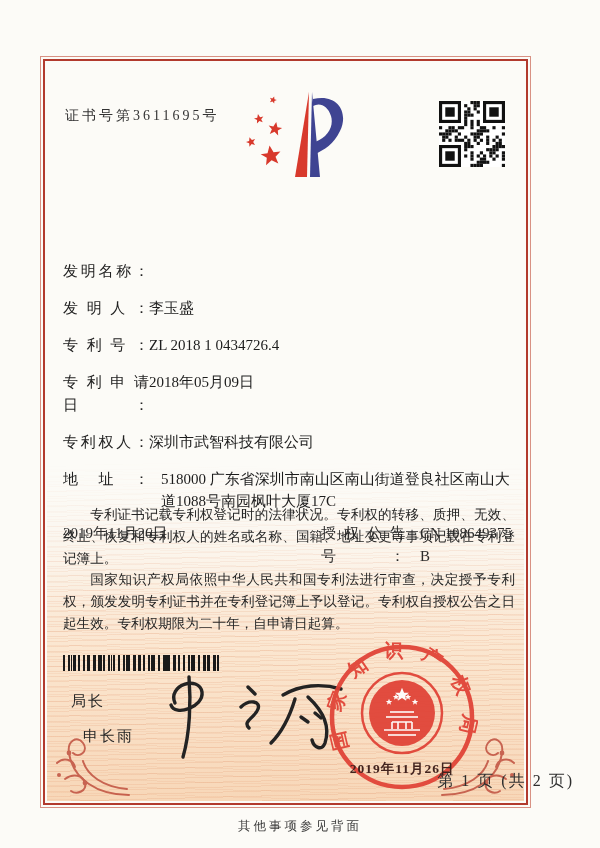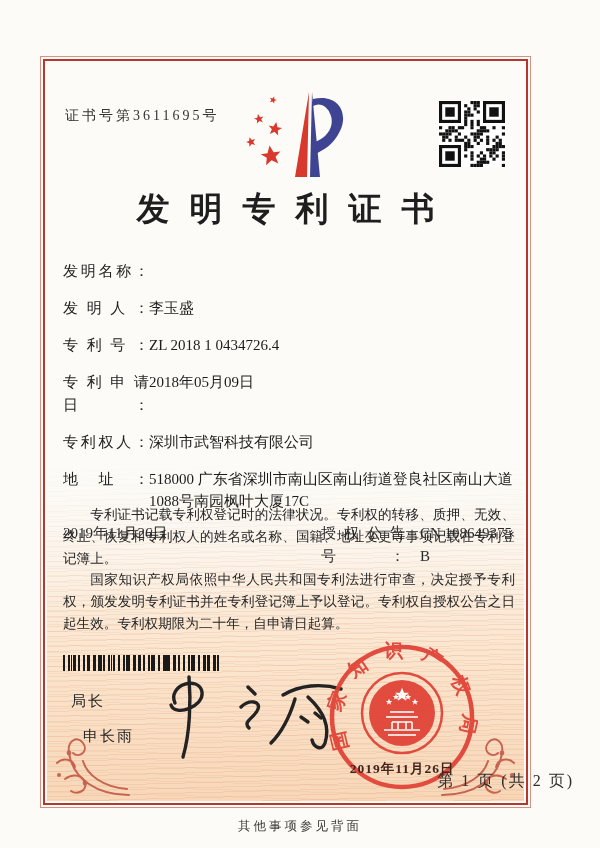--- a/index.html
+++ b/index.html
@@ -43,21 +43,21 @@
   }
 
   .fields{position:absolute;left:18px;top:199px;width:455px;font-size:15px;}
   .frow{display:flex;margin-bottom:14px;line-height:23px;}
   .flabel{
     width:86px;flex:0 0 86px;text-align:justify;text-align-last:justify;
     color:#222;
   }
   .flabel::after{content:"：";}
   .fvalue{flex:1;color:#1c1c1c;}
-  .frow-addr{margin-bottom:5px;}
+  .frow-addr{margin-bottom:5px;gap:12px;}
   .frow-addr .fvalue{line-height:22px;}
   .grant-row{display:flex;margin-top:10px;line-height:23px;}
   .grant-left{display:flex;width:258px;flex:0 0 258px;}
   .grant-right{display:flex;flex:1;gap:15px;}
   .glabel{width:84px;flex:0 0 84px;text-align:justify;text-align-last:justify;}
   .glabel::after{content:"：";}
   .gvalue{flex:1;}
 
   .body-text{
     position:absolute;left:18px;top:443px;width:452px;
@@ -266,21 +266,20 @@
           <rect x="39" y="57" width="3" height="3" fill="#111"></rect>
           <rect x="42" y="57" width="3" height="3" fill="#111"></rect>
           <rect x="45" y="57" width="3" height="3" fill="#111"></rect>
           <rect x="30" y="60" width="3" height="3" fill="#111"></rect>
           <rect x="33" y="60" width="3" height="3" fill="#111"></rect>
           <rect x="36" y="60" width="3" height="3" fill="#111"></rect>
           <rect x="39" y="60" width="3" height="3" fill="#111"></rect>
           <rect x="60" y="60" width="3" height="3" fill="#111"></rect>
         </svg>
 
-      <div class="title">发明专利证书</div>
 
       <div class="fields">
         <div class="frow">
           <span class="flabel">发明名称</span>
         </div>
         <div class="frow">
           <span class="flabel">发明人</span>
           <span class="fvalue">李玉盛</span>
         </div>
         <div class="frow">

